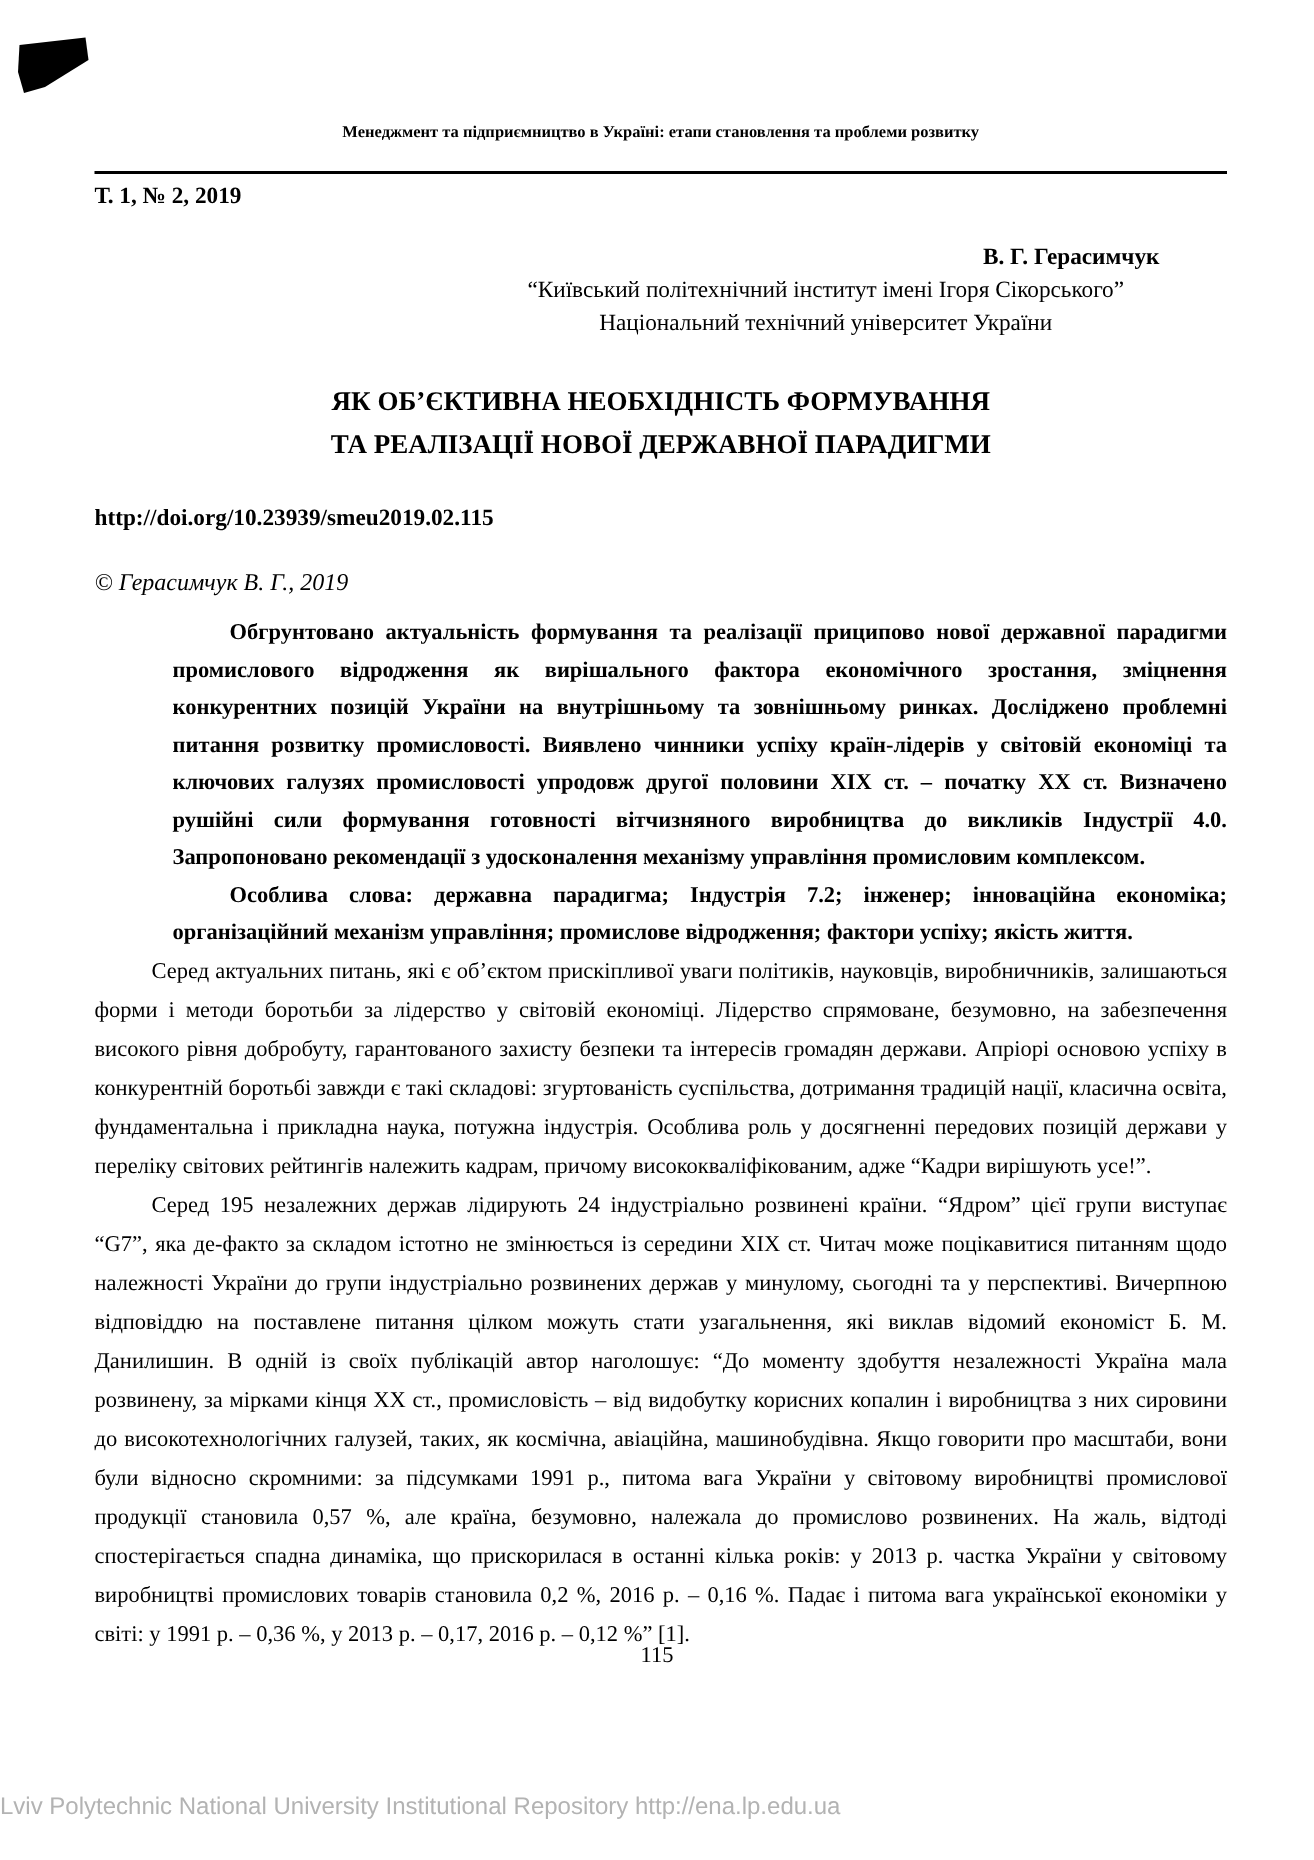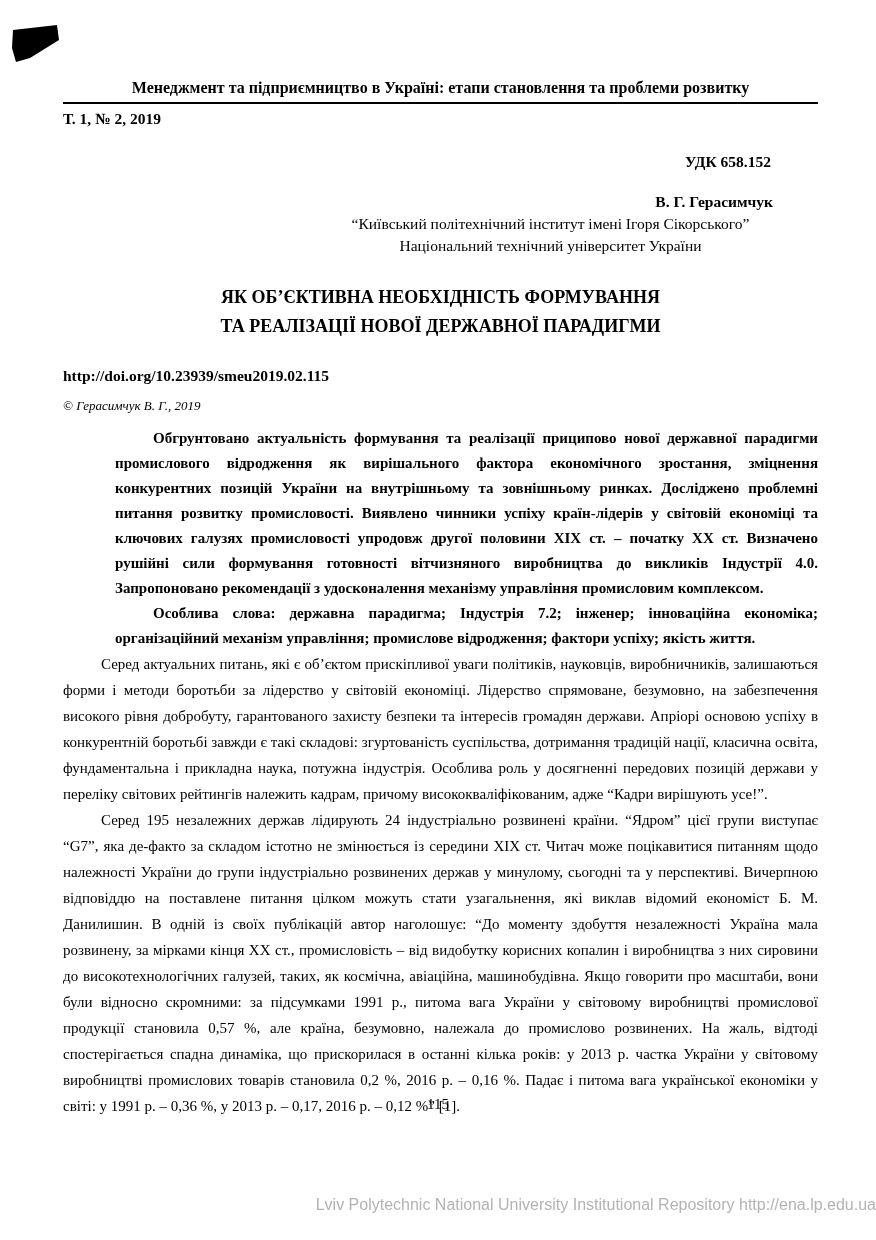--- a/index.html
+++ b/index.html
@@ -12,56 +12,56 @@
     color: #000;
     font-family: "Liberation Serif", "DejaVu Serif", serif;
     overflow: hidden;
   }
   .scan-mark { position: absolute; left: 10px; top: 24px; }
   .content { position: absolute; left: 63px; top: 78px; width: 755px; }
 
   .journal-line {
     text-align: center;
     font-weight: bold;
-    font-size: 16px;
+    font-size: 11px;
     line-height: 20px;
-    padding-bottom: 4px;
+    padding-bottom: 16px;
     border-bottom: 2.5px solid #000;
   }
   .issue-line { font-weight: bold; font-size: 15.5px; line-height: 20px; margin-top: 5px; }
 
   .udc { text-align: right; font-weight: bold; font-size: 15.5px; margin-top: 24px; padding-right: 47px; }
 
   .author-block { margin-top: 20px; }
   .author-name { text-align: right; font-weight: bold; font-size: 15.5px; line-height: 22px; padding-right: 45px; }
   .affiliation { width: 535px; margin-left: auto; text-align: center; font-size: 15.5px; line-height: 22px; }
 
   .article-title { text-align: center; font-weight: bold; font-size: 18px; line-height: 29px; margin-top: 26px; }
 
   .doi-line { font-size: 15.5px; margin-top: 26px; font-weight: bold; }
-  .copyright-line { font-style: italic; font-size: 13px; margin-top: 13px; }
+  .copyright-line { font-style: italic; font-size: 16px; margin-top: 25px; }
 
   .abstract-block {
     margin-left: 52px;
     margin-top: 12px;
     font-weight: bold;
     font-size: 15px;
     line-height: 25px;
     text-align: justify;
   }
   .abstract-block p { margin: 0; text-indent: 38px; }
 
   .section-heading { text-align: center; font-weight: bold; font-size: 15.5px; margin-top: 14px; margin-bottom: 2px; }
 
   .body-par { font-size: 15px; line-height: 26px; text-align: justify; text-indent: 38px; margin: 0; }
 
   .page-number { position: absolute; top: 1096px; left: 0; width: 876px; text-align: center; font-size: 15px; }
   .repo-footer {
     position: absolute; top: 1196px; left: 0; width: 876px;
-    text-align: right;
+    text-align: left;
     font-family: "Liberation Sans", "DejaVu Sans", sans-serif;
     font-size: 16px;
     color: #b3b3b3;
   }
 </style>
 </head>
 <body>
 
 <div class="page">
 
@@ -70,21 +70,20 @@
       <polygon points="3,6 47,1 49,16 20,34 6,38 2,24" fill="#000"></polygon>
     </svg>
   </div>
 
   <div class="content">
 
     <div class="journal-line">Менеджмент та підприємництво в Україні: етапи становлення та проблеми розвитку</div>
 
     <div class="issue-line">Т. 1, № 2, 2019</div>
 
-    <div class="udc">УДК 658.152</div>
 
     <div class="author-block">
       <div class="author-name">В. Г. Герасимчук</div>
       <div class="affiliation">
         <div>“Київський політехнічний інститут імені Ігоря Сікорського”</div>
         <div>Національний технічний університет України</div>
       </div>
     </div>
 
     <div class="article-title">

